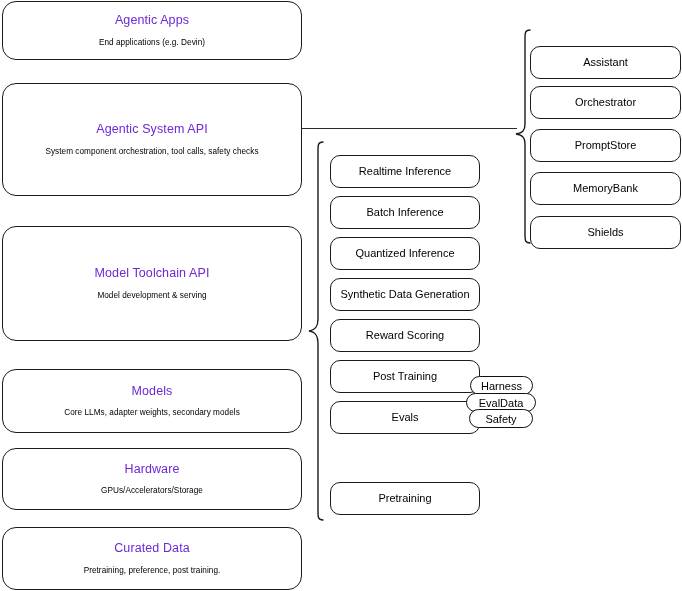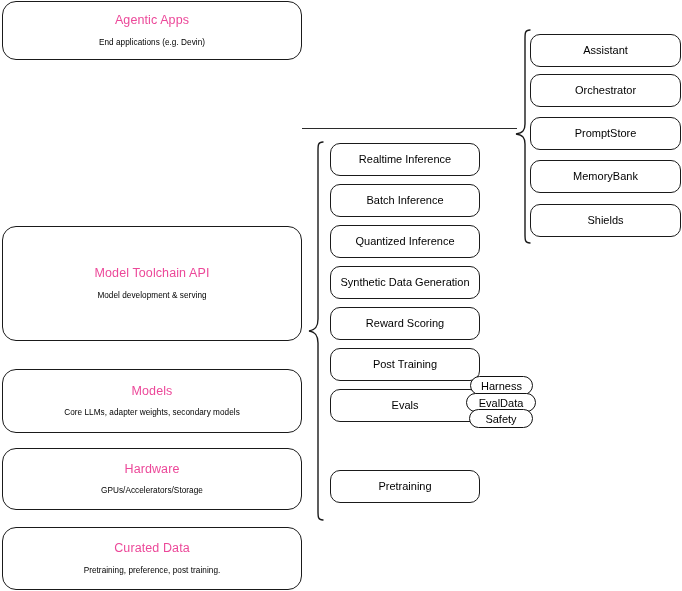--- a/index.html
+++ b/index.html
@@ -34,35 +34,36 @@
     text-align: center;
     line-height: 1.25;
   }
 
   
   .layer {
     border-radius: 14px;
   }
   .layer .title {
     font-size: 12.5px;
-    color: #ec4899;
+    color: #6d28d9;
     letter-spacing: 0.1px;
   }
   .layer .subtitle {
     font-size: 8.2px;
     color: #000;
     margin-top: 9px;
     letter-spacing: 0.05px;
   }
 
   
   .cap {
     border-radius: 10px;
     font-size: 11px;
     height: 33px;
+    margin-top: 12px;
   }
   .cap .label {
     font-size: 11px;
     white-space: nowrap;
   }
 
   
   .pill {
     position: absolute;
     box-sizing: border-box;
@@ -97,20 +98,24 @@
 </head>
 <body>
 
 <div id="canvas">
 
   <div class="box layer" style="left:2px; top:1px; width:300px; height:59px;">
     <div class="title">Agentic Apps</div>
     <div class="subtitle">End applications (e.g. Devin)</div>
   </div>
 
+  <div class="box layer" style="left:2px; top:83px; width:300px; height:113px;">
+    <div class="title">Agentic System API</div>
+    <div class="subtitle">System component orchestration, tool calls, safety checks</div>
+  </div>
 
   <div class="box layer" style="left:2px; top:226px; width:300px; height:115px;">
     <div class="title">Model Toolchain API</div>
     <div class="subtitle">Model development &amp; serving</div>
   </div>
 
   <div class="box layer" style="left:2px; top:369px; width:300px; height:64px;">
     <div class="title">Models</div>
     <div class="subtitle">Core LLMs, adapter weights, secondary models</div>
   </div>

